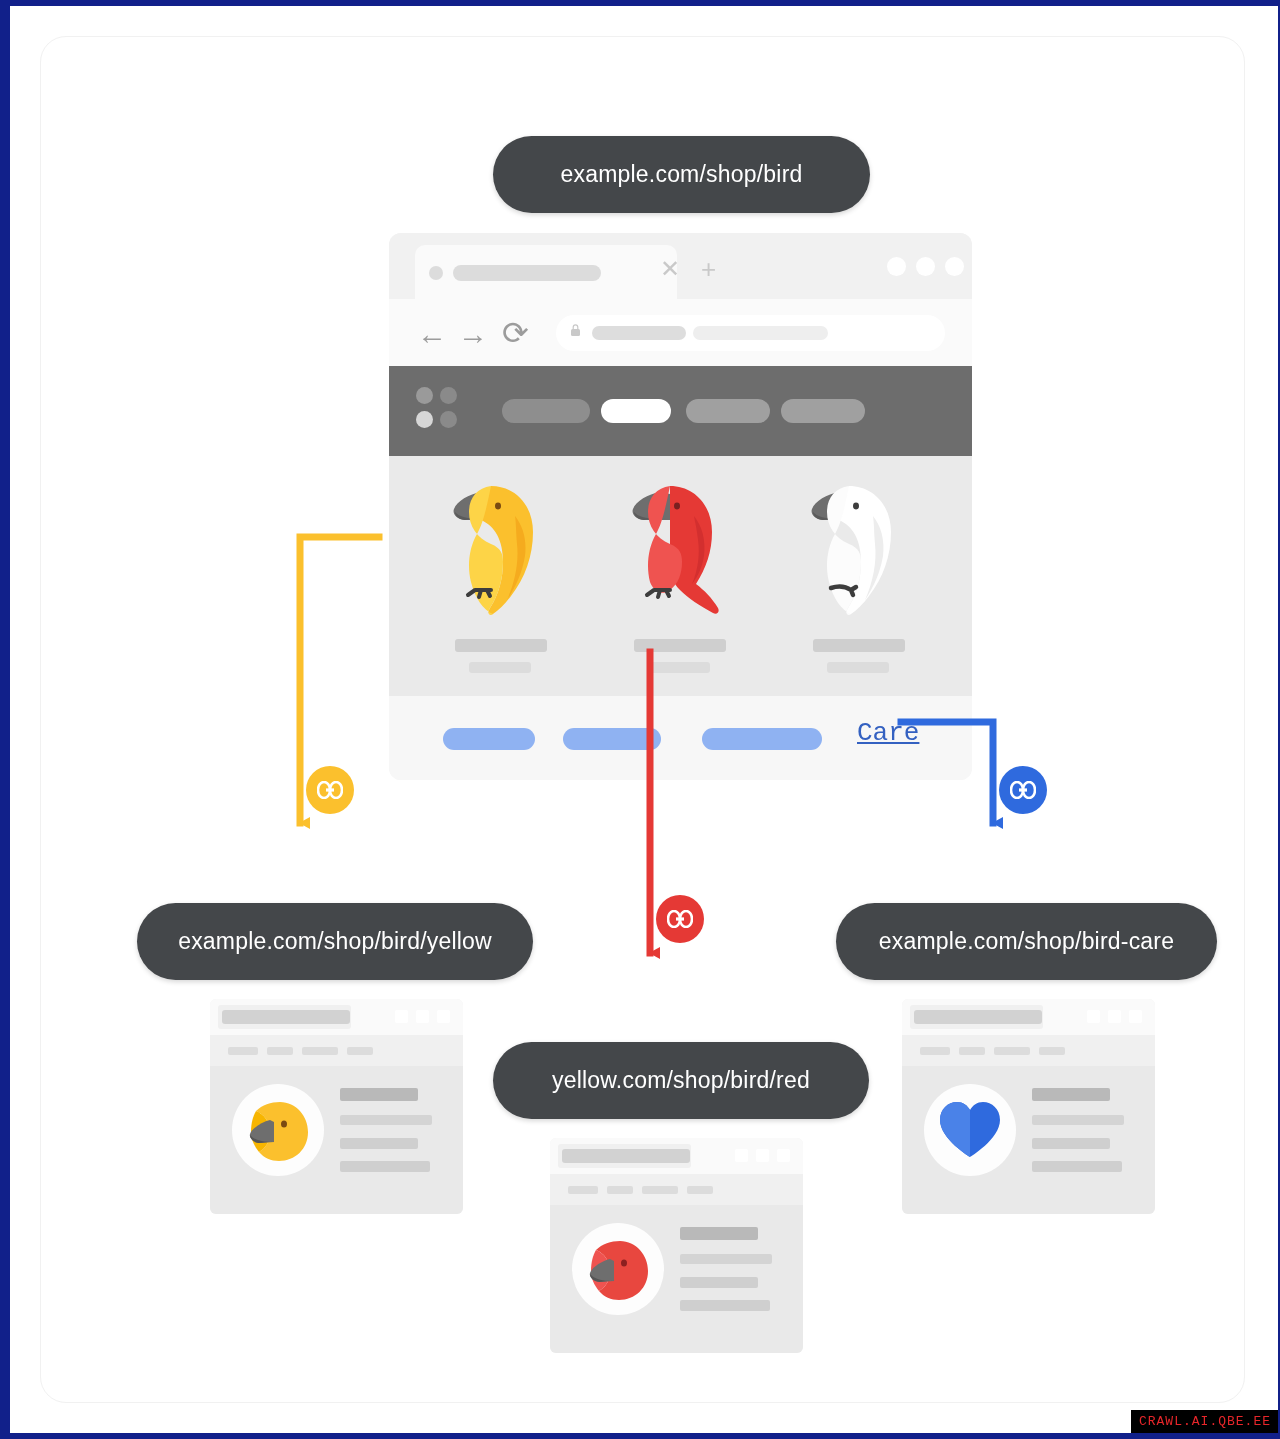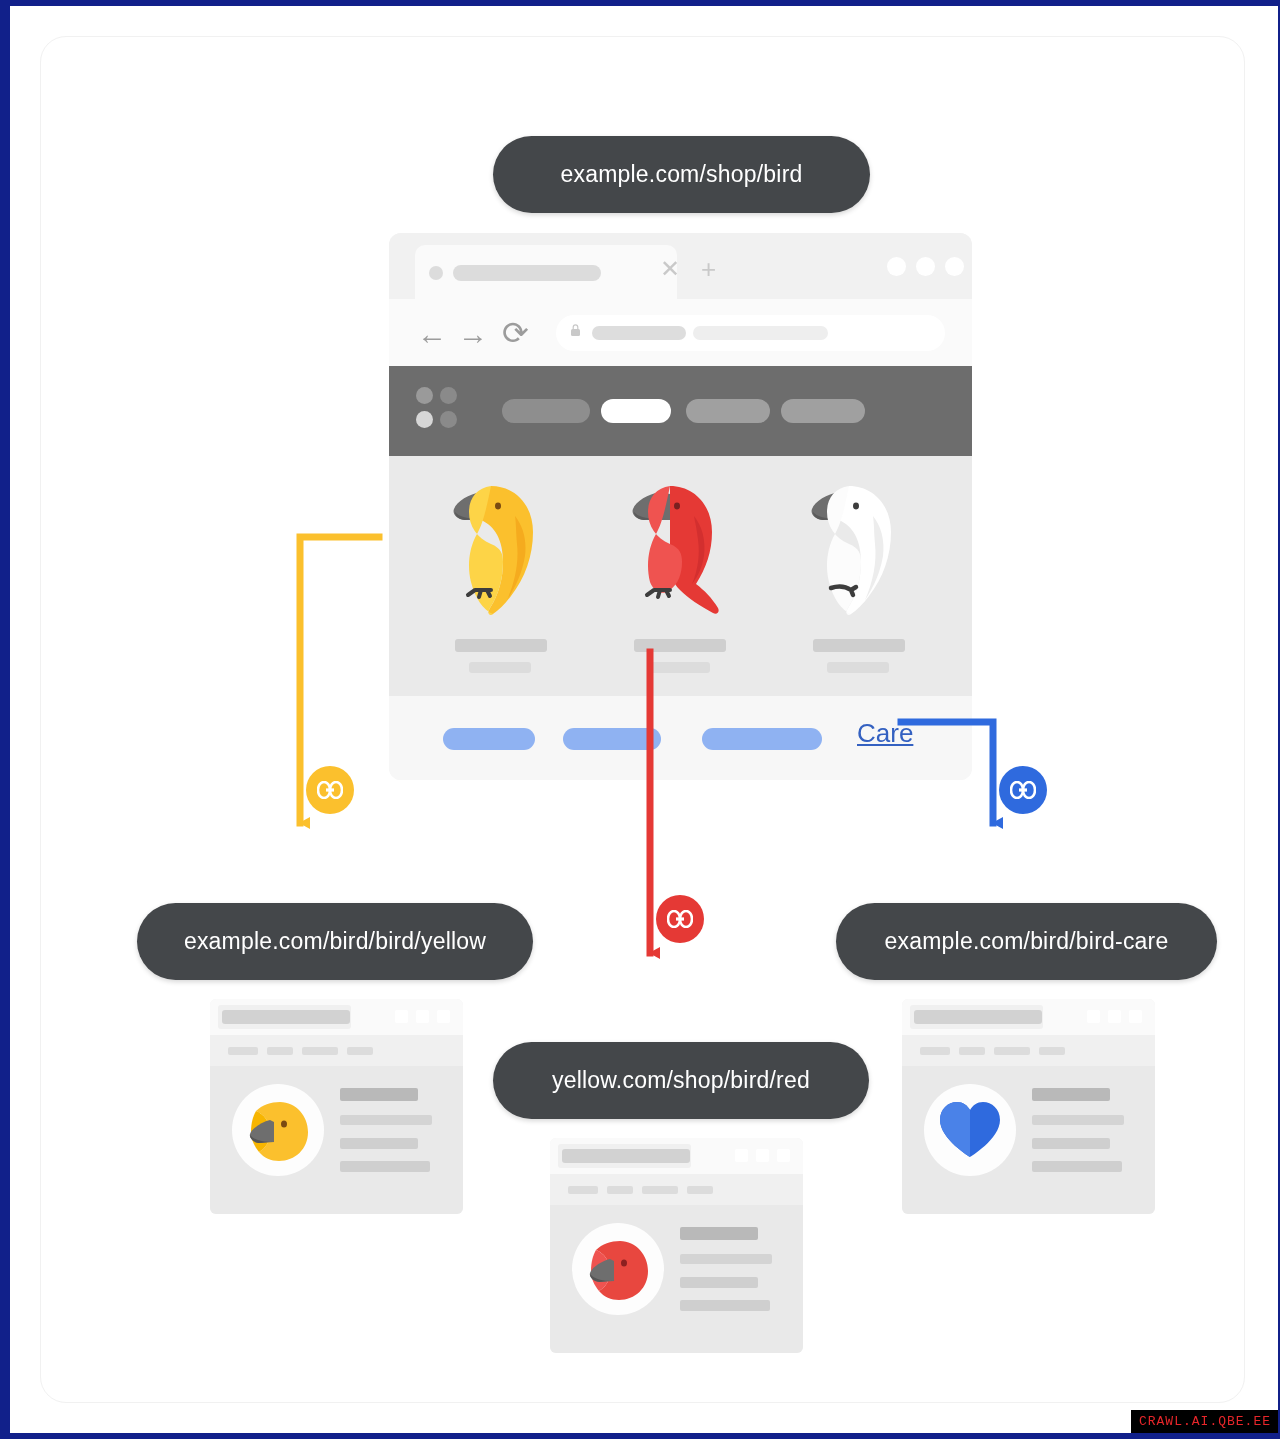--- a/index.html
+++ b/index.html
@@ -97,21 +97,21 @@
   .ph-line-b { position:absolute; left: 54px; top: 206px; width: 62px; height: 11px; border-radius:3px; background:#dcdcdc; }
 
   #footer { position:absolute; left:0; top:463px; width:100%; height: 84px; background:#f7f7f7; }
   .bluepill { position:absolute; top: 32px; height: 22px; border-radius: 11px; background:#8fb2f2; }
   #bp1 { left: 54px; width: 92px; }
   #bp2 { left: 174px; width: 98px; }
   #bp3 { left: 313px; width: 120px; }
   #care-link {
     position:absolute; left: 468px; top: 22px;
     color:#3461c1; font-size: 26px; text-decoration: underline;
-    font-family: Liberation Sans, sans-serif;
+    font-family: Liberation Mono, monospace;
   }
 
   
   #arrows { position:absolute; left:0; top:0; width:1205px; height:1367px; z-index: 20; pointer-events:none; }
 
   .link-badge { position:absolute; width: 48px; height: 48px; border-radius: 50%; z-index: 30; }
   .link-badge svg { position:absolute; left: 11px; top: 15px; }
   #badge-yellow { left: 265px; top: 729px; background:#fbc02d; }
   #badge-red    { left: 615px; top: 858px; background:#e53935; }
   #badge-blue   { left: 958px; top: 729px; background:#2f6ade; }
@@ -293,22 +293,22 @@
       </div>
 
       <div id="footer">
         <div class="bluepill" id="bp1"></div>
         <div class="bluepill" id="bp2"></div>
         <div class="bluepill" id="bp3"></div>
         <a id="care-link">Care</a>
       </div>
     </div>
 
-    <div class="url-pill" id="pill-yellow">example.com/bird/bird/yellow</div>
-    <div class="url-pill" id="pill-care">example.com/bird/bird-care</div>
+    <div class="url-pill" id="pill-yellow">example.com/shop/bird/yellow</div>
+    <div class="url-pill" id="pill-care">example.com/shop/bird-care</div>
     <div class="url-pill" id="pill-red">yellow.com/shop/bird/red</div>
 
     <div class="mini" id="mini-yellow">
       <div class="mini-head">
         <div class="mini-omnibg"></div>
         <div class="mini-omni"></div>
         <div class="mini-wd mwd1"></div>
         <div class="mini-wd mwd2"></div>
         <div class="mini-wd mwd3"></div>
       </div>

